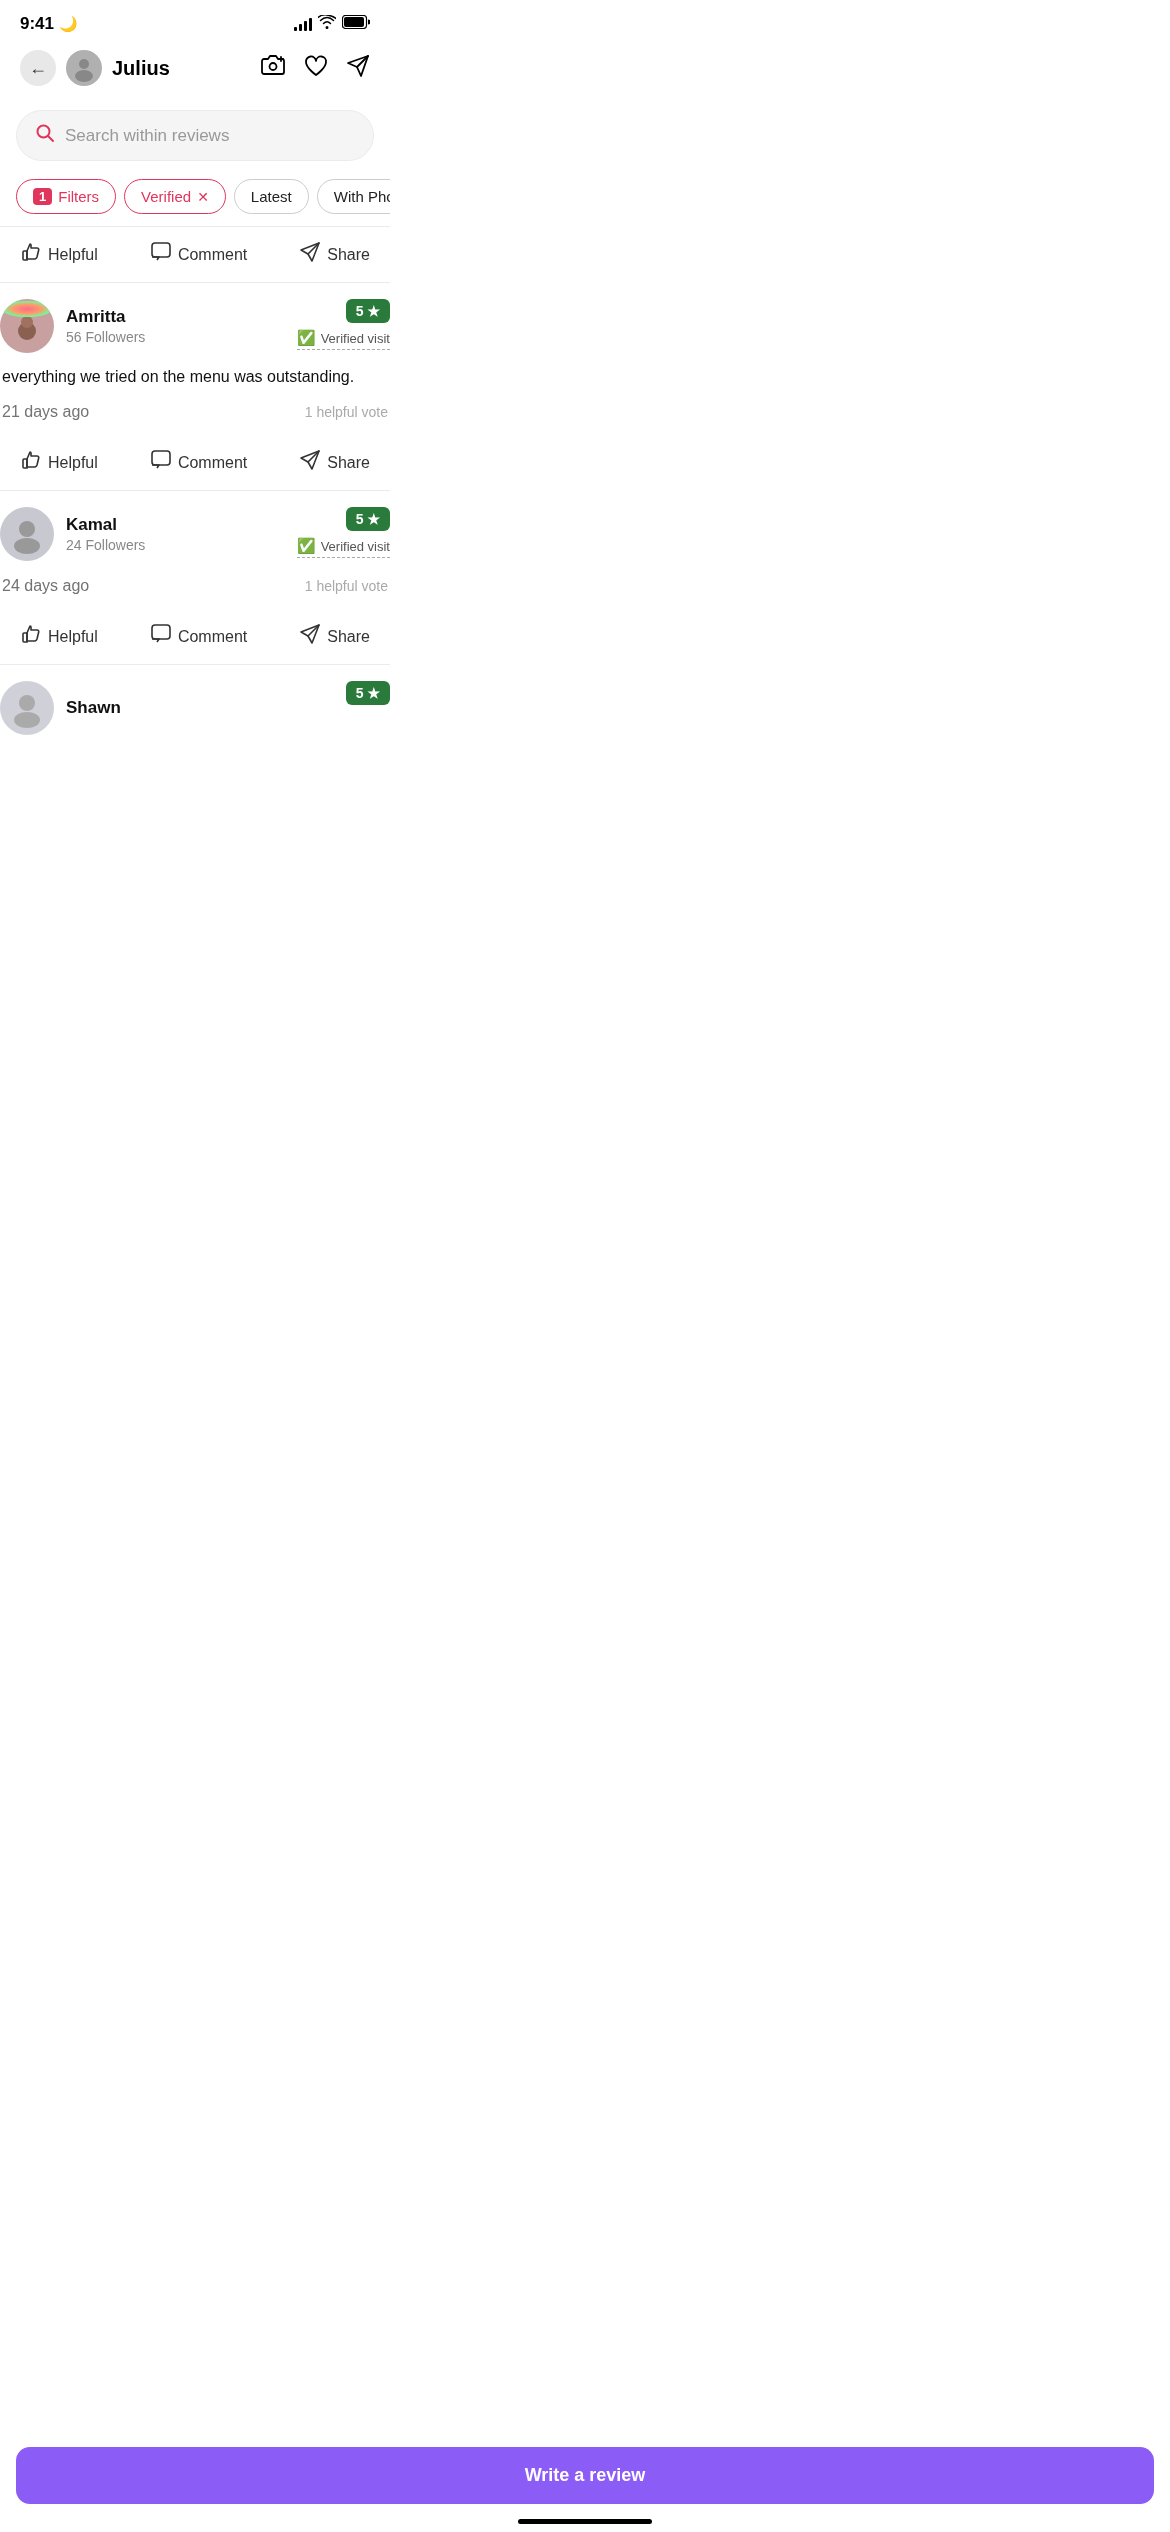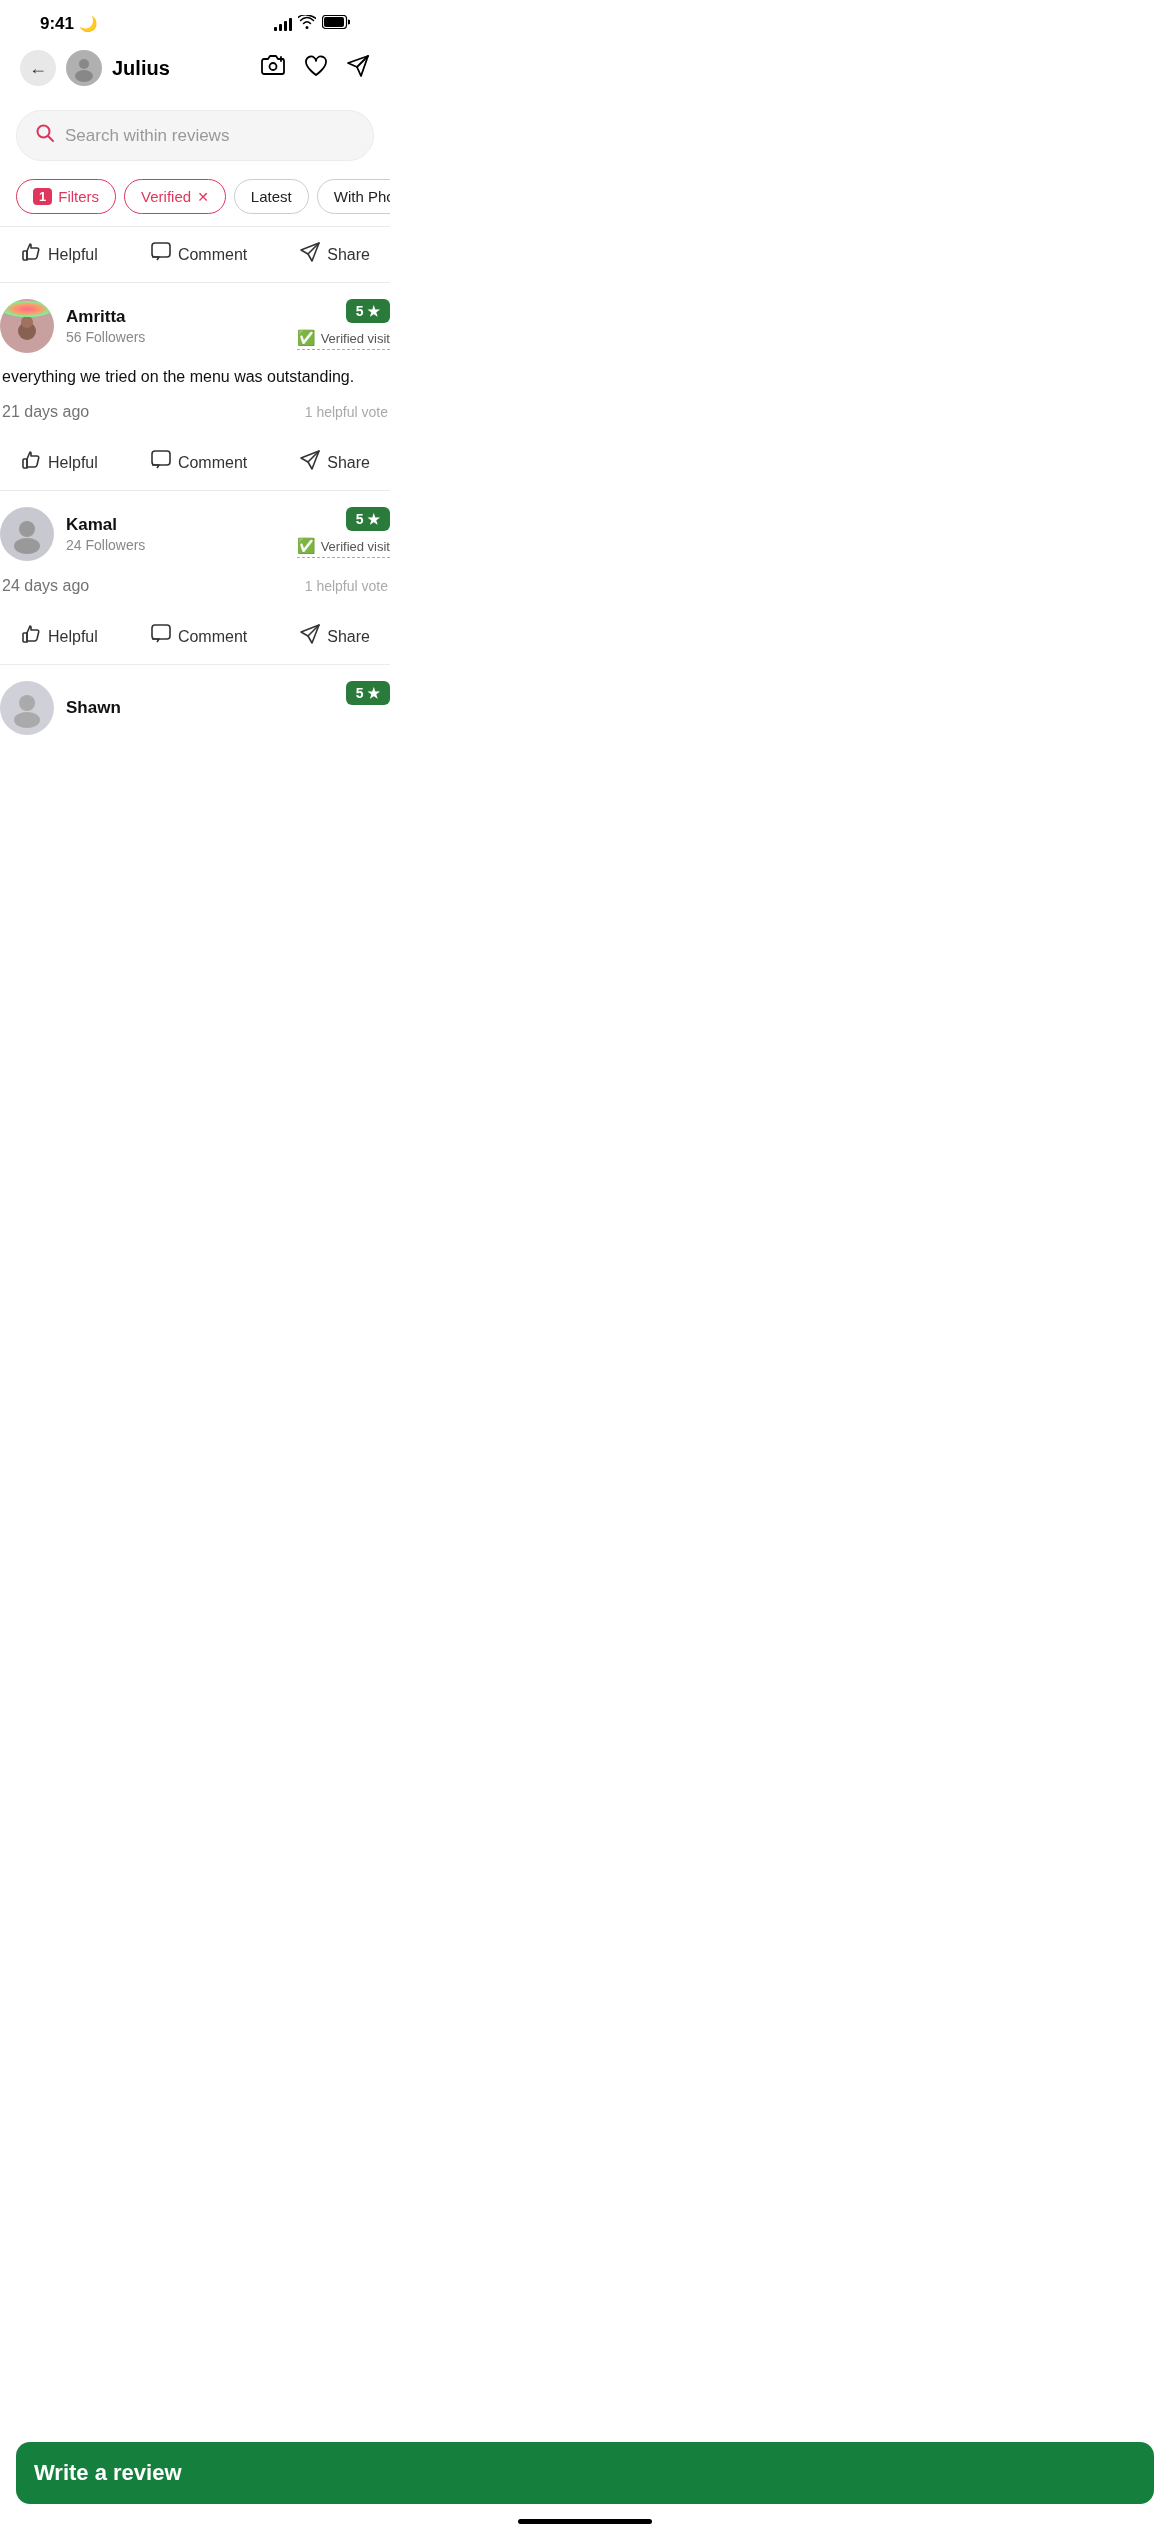--- a/index.html
+++ b/index.html
@@ -11,21 +11,21 @@
       width: 390px;
       min-height: 844px;
       overflow-x: hidden;
     }
 
     
     .status-bar {
       display: flex;
       justify-content: space-between;
       align-items: center;
-      padding: 14px 40px 8px;
+      padding: 14px 20px 8px;
       background: #fff;
     }
     .status-time {
       font-size: 17px;
       font-weight: 600;
       color: #000;
     }
     .status-icons {
       display: flex;
       align-items: center;
@@ -284,28 +284,28 @@
       font-size: 14px;
       color: #aaa;
     }
 
     
     .write-review-btn {
       position: fixed;
       bottom: 28px;
       left: 16px;
       right: 16px;
-      background: #15803d;
+      background: #8b5cf6;
       color: #fff;
       border: none;
       border-radius: 14px;
       padding: 18px;
-      font-size: 22px;
+      font-size: 18px;
       font-weight: 600;
-      text-align: left;
+      text-align: center;
       cursor: pointer;
       z-index: 100;
     }
 
     
     .home-indicator {
       position: fixed;
       bottom: 8px;
       left: 50%;
       transform: translateX(-50%);

